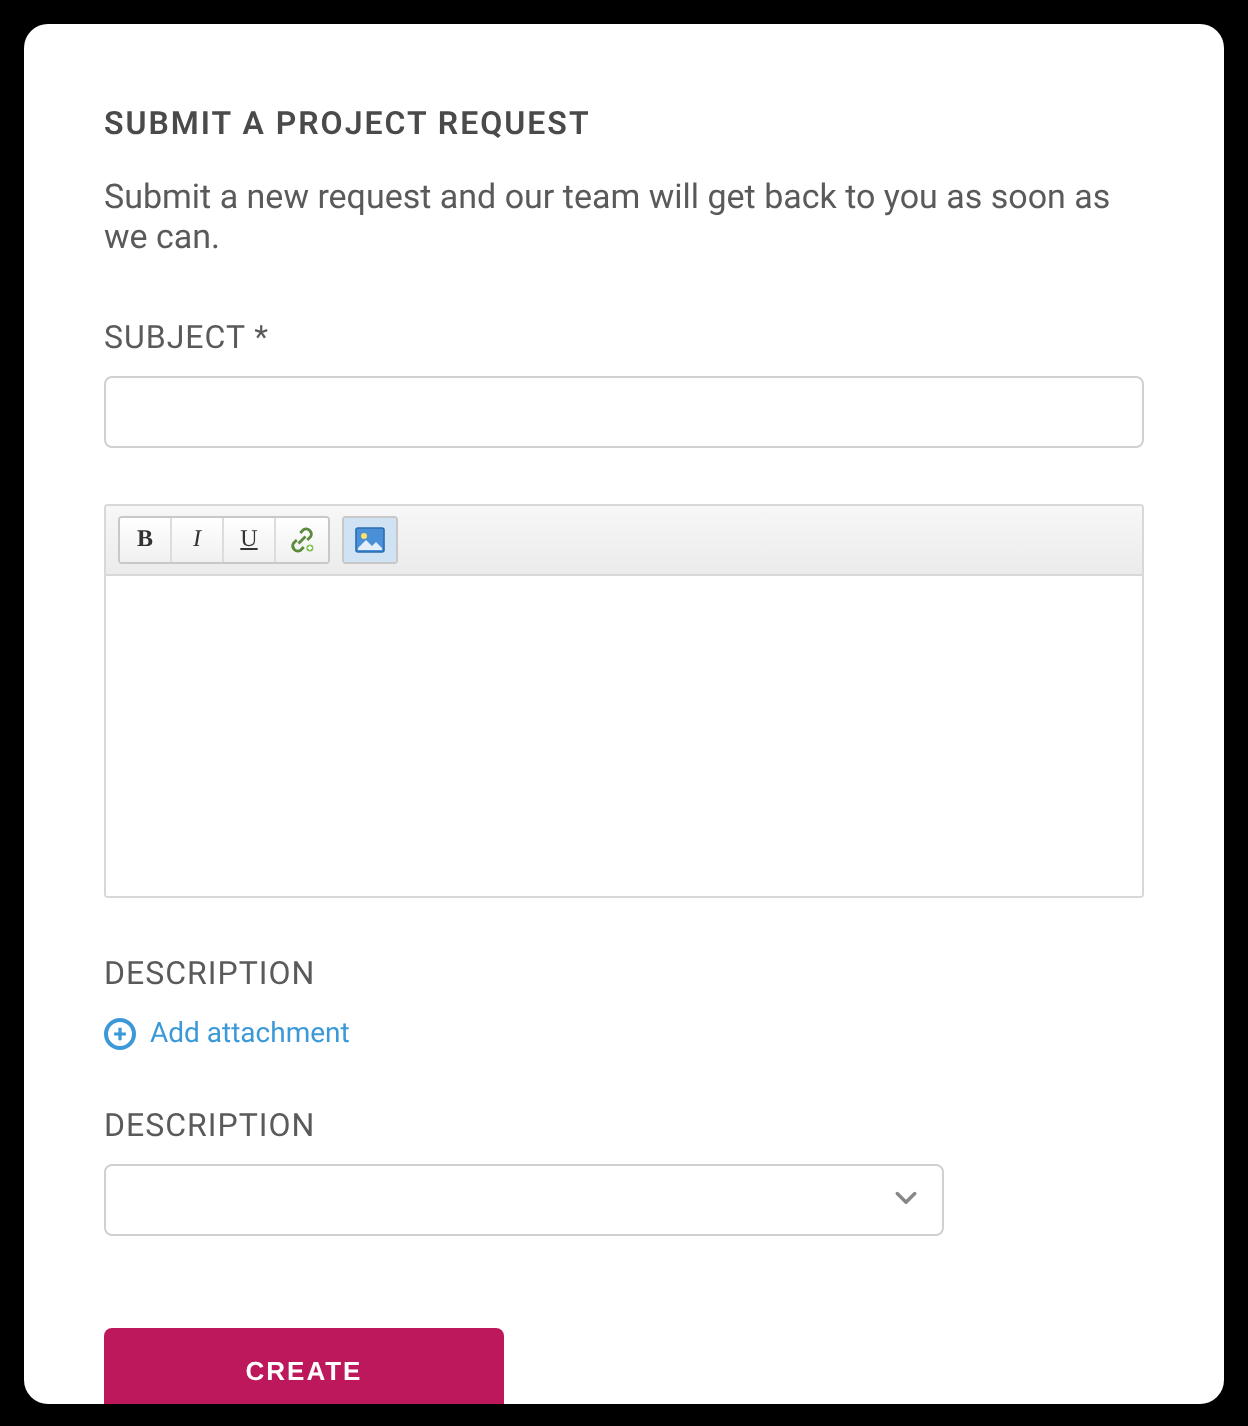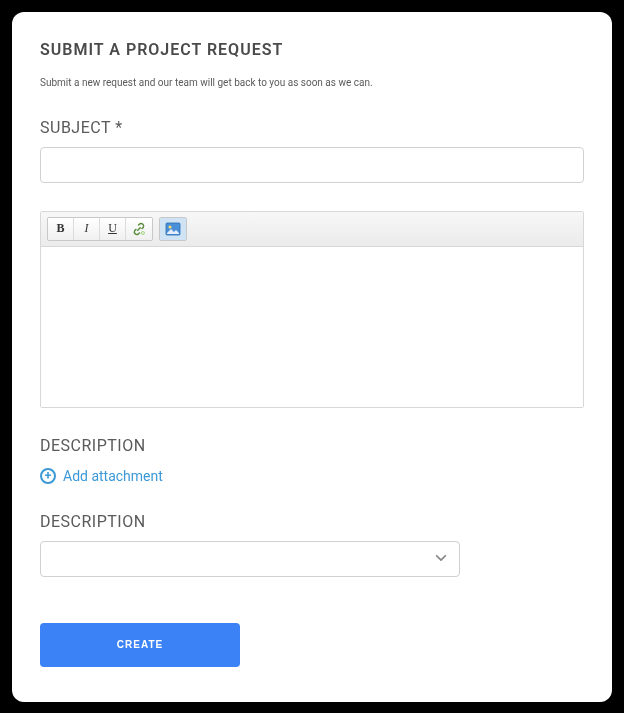--- a/index.html
+++ b/index.html
@@ -14,32 +14,32 @@
       height: 713px;
       display: flex;
       align-items: center;
       justify-content: center;
     }
     .card {
       background: #fff;
       width: 600px;
       height: 690px;
       border-radius: 12px;
-      padding: 28px;
+      padding: 40px;
       overflow: hidden;
     }
     .page-title {
       font-size: 16px;
       font-weight: 600;
       letter-spacing: 1px;
       color: #4a4a4a;
       margin-bottom: 18px;
     }
     .page-subtitle {
-      font-size: 10px;
+      font-size: 17px;
       color: #5a5a5a;
       margin-bottom: 30px;
     }
     .field-label {
       font-size: 16px;
       font-weight: 400;
       letter-spacing: 0.5px;
       color: #5a5a5a;
       margin-bottom: 10px;
       display: block;
@@ -152,25 +152,25 @@
       position: absolute;
       right: 12px;
       top: 50%;
       transform: translateY(-50%);
       pointer-events: none;
       color: #888;
     }
     .submit-btn {
       width: 200px;
       height: 44px;
-      background: #3b82f6;
+      background: #be185d;
       color: #fff;
       border: none;
       border-radius: 4px;
-      font-size: 10px;
+      font-size: 13px;
       font-weight: 600;
       letter-spacing: 1px;
       cursor: pointer;
       margin-top: 18px;
     }
   </style>
 </head>
 <body>
 
 <div class="card">

